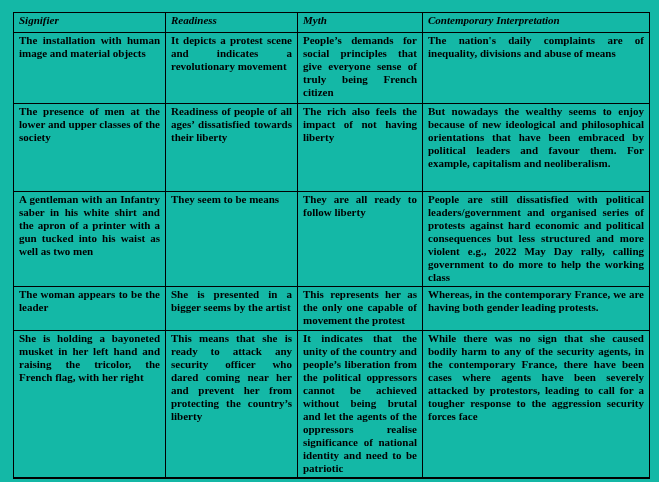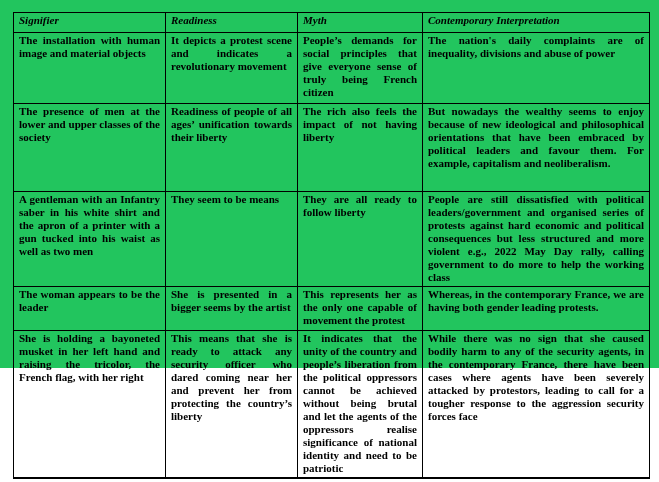--- a/index.html
+++ b/index.html
@@ -6,22 +6,22 @@
     margin: 0;
     padding: 0;
     background: #ffffff;
     width: 659px;
     height: 482px;
     overflow: hidden;
   }
   .page {
     position: relative;
     width: 659px;
-    height: 368px;
-    background: #22c55e;
+    height: 482px;
+    background: #14b8a6;
     font-family: "Liberation Serif", "DejaVu Serif", serif;
     color: #000000;
   }
   table.semiotic {
     position: absolute;
     left: 13px;
     top: 12px;
     width: 636px;
     border-collapse: collapse;
     table-layout: fixed;
@@ -73,25 +73,25 @@
         <th>Readiness</th>
         <th>Myth</th>
         <th>Contemporary Interpretation</th>
       </tr>
     </thead>
     <tbody>
       <tr class="r1">
         <td>The installation with human image and material objects</td>
         <td>It depicts a protest scene and indicates a revolutionary movement</td>
         <td>People’s demands for social principles that give everyone sense of truly being French citizen</td>
-        <td>The nation's daily complaints are of inequality, divisions and abuse of power</td>
+        <td>The nation's daily complaints are of inequality, divisions and abuse of means</td>
       </tr>
       <tr class="r2">
         <td>The presence of men at the lower and upper classes of the society</td>
-        <td>Readiness of people of all ages’ unification towards their liberty</td>
+        <td>Readiness of people of all ages’ dissatisfied towards their liberty</td>
         <td>The rich also feels the impact of not having liberty</td>
         <td>But nowadays the wealthy seems to enjoy because of new ideological and philosophical orientations that have been embraced by political leaders and favour them. For example, capitalism and neoliberalism.</td>
       </tr>
       <tr class="r3">
         <td>A gentleman with an Infantry saber in his white shirt and the apron of a printer with a gun tucked into his waist as well as two men</td>
         <td>They seem to be means</td>
         <td>They are all ready to follow liberty</td>
         <td>People are still dissatisfied with political leaders/government and organised series of protests against hard economic and political consequences but less structured and more violent e.g., 2022 May Day rally, calling government to do more to help the working class</td>
       </tr>
       <tr class="r4">

